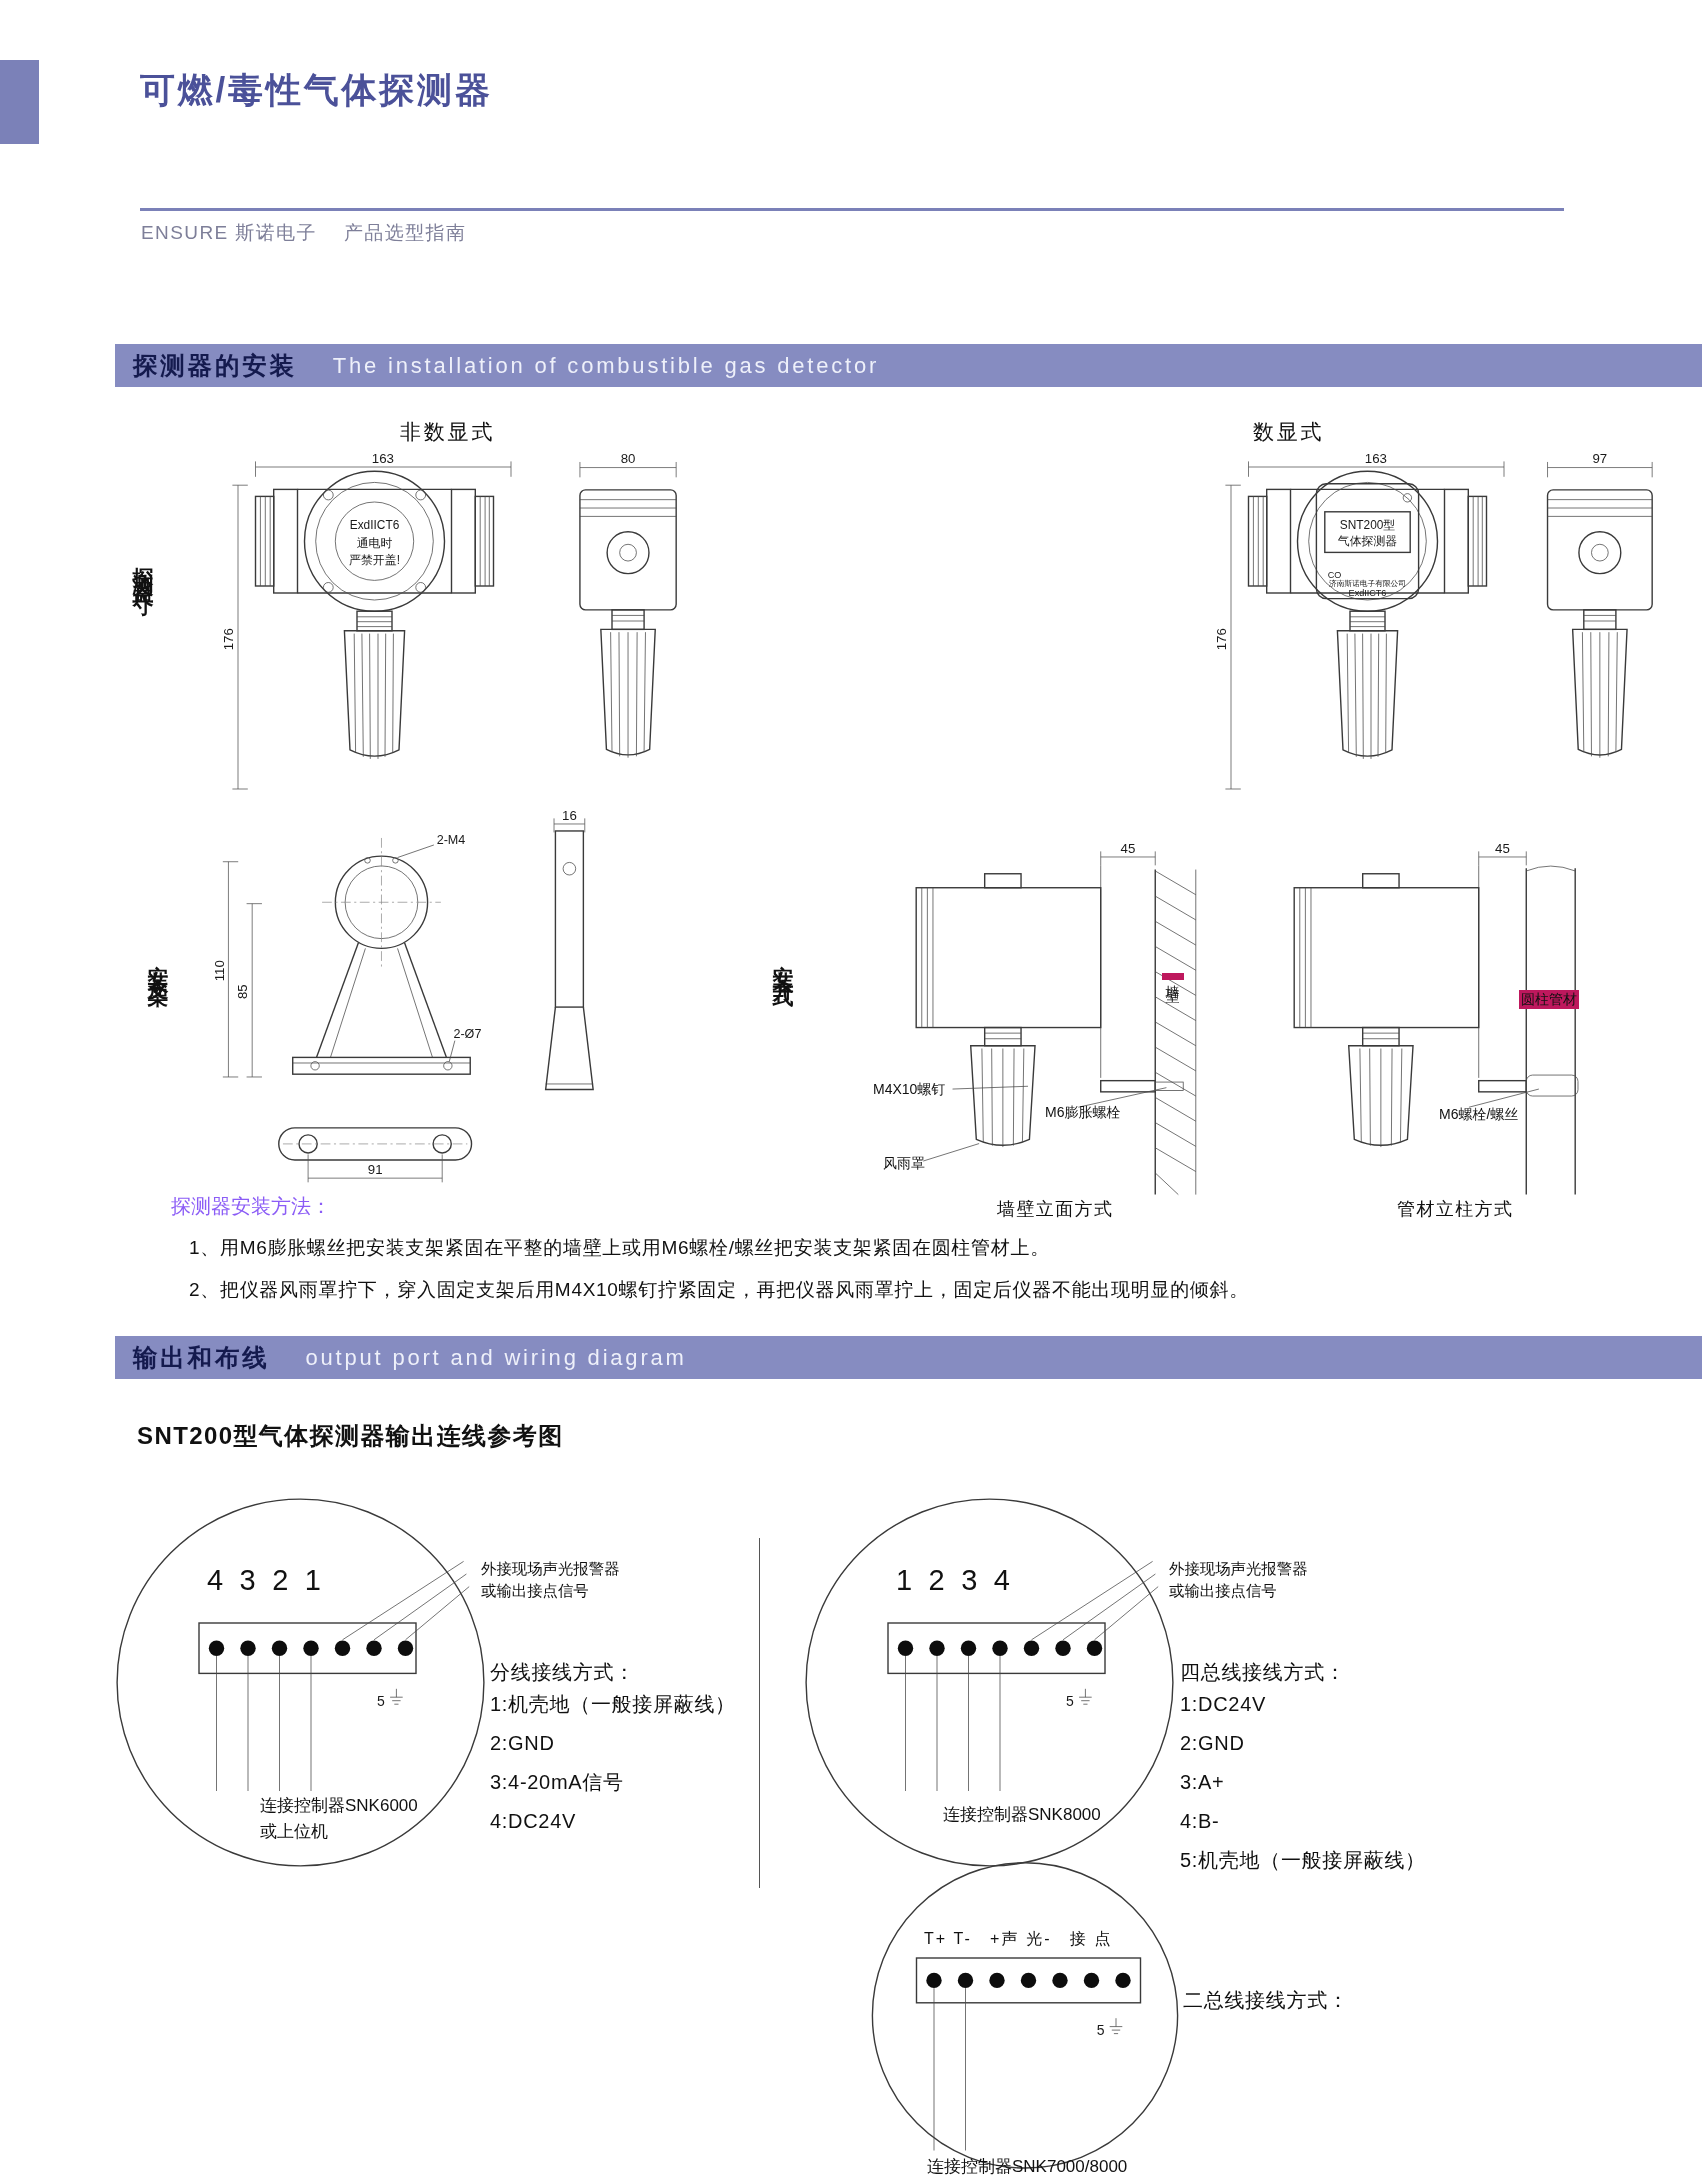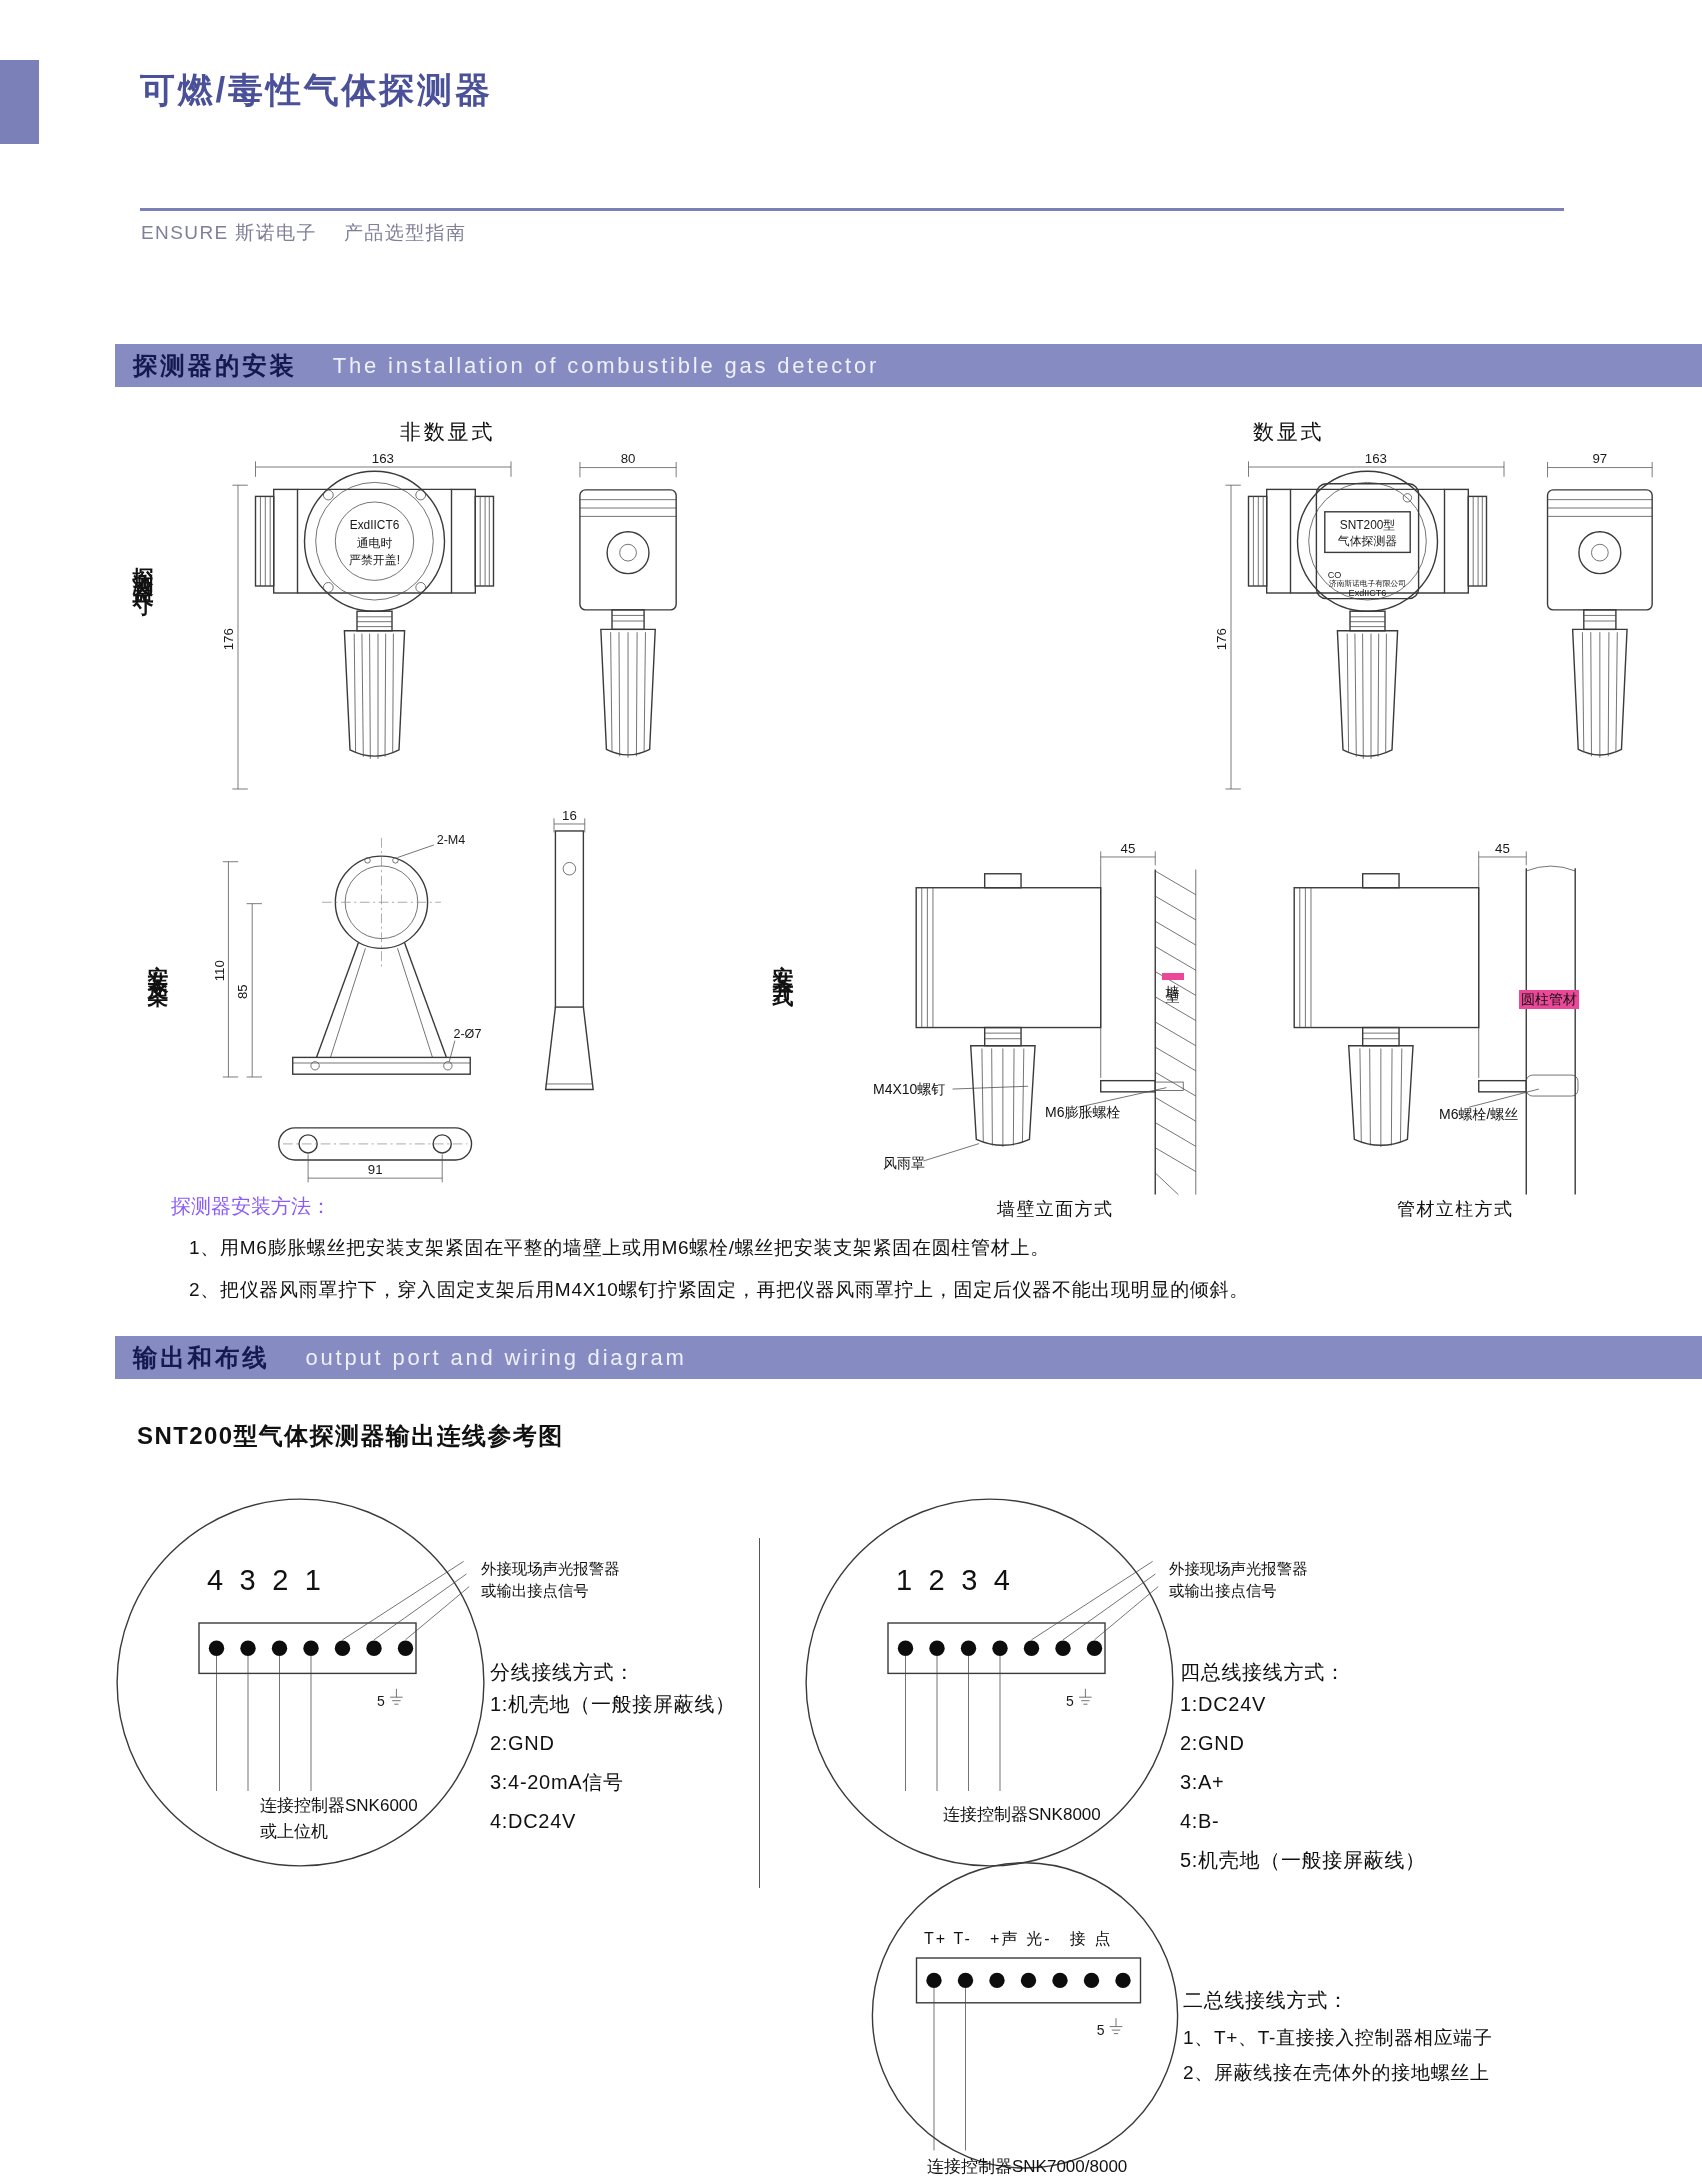--- a/index.html
+++ b/index.html
@@ -23,21 +23,21 @@
   .h2{font-size:24px;font-weight:bold;color:#111;letter-spacing:1.4px}
   .terminal-nums{font-size:29px;color:#111;letter-spacing:4.2px}
   .callout{font-size:15.4px;color:#111;line-height:22px}
   .connect{font-size:17px;color:#111}
   .mode-title{font-size:20px;color:#111;letter-spacing:0.7px}
   .mode-lines{font-size:20px;color:#111;line-height:39px;letter-spacing:0.7px}
   .mode-lines3{font-size:19px;color:#111;line-height:35px;letter-spacing:0.7px}
   .t-labels{font-size:16px;color:#111;letter-spacing:2.1px;white-space:pre}
   .divider{background:#555}
   .methlabel{font-size:14px;color:#111}
-  .methlabel.boxed{background:#ec4899;padding:0.7px 2.1px}
+  .methlabel.boxed{background:#be185d;padding:0.7px 2.1px}
   .vsmall{writing-mode:vertical-rl;letter-spacing:2.8px}
   svg{position:absolute;overflow:visible}
   .ln{fill:none;stroke:#3a3a3a;stroke-width:2}
   .thin{fill:none;stroke:#4a4a4a;stroke-width:1.1}
   .dim{fill:none;stroke:#555;stroke-width:1.1}
   .cl{fill:none;stroke:#888;stroke-width:1;stroke-dasharray:14 5 3 5}
   .dot{fill:#0d0d0d;stroke:none}
   text{fill:#1a1a1a;font-family:"Liberation Sans","DejaVu Sans",sans-serif}
   .dimtext{font-size:19px;text-anchor:middle}
   .facetext{font-size:17px;text-anchor:middle}
@@ -507,19 +507,15 @@
     <g class="thin">
       <line x1="430" y1="266" x2="430" y2="278"></line>
       <line x1="421" y1="278" x2="439" y2="278"></line>
       <line x1="424" y1="283" x2="436" y2="283"></line>
       <line x1="427" y1="288" x2="433" y2="288"></line>
     </g>
   </svg>
   <div class="abs t-labels" style="left:924px;top:1929px">T+ T-　+声 光-　接 点</div>
   <div class="abs connect" style="left:927px;top:2155px">连接控制器SNK7000/8000</div>
   <div class="abs mode-title" style="left:1183px;top:1987px">二总线接线方式：</div>
-  <div class="abs mode-lines3" style="left:1183px;top:2020px">
-    <div>1、T+、T-直接接入控制器相应端子</div>
-    <div>2、屏蔽线接在壳体外的接地螺丝上</div>
-  </div>
 
 </div>
 
 
 </body></html>

